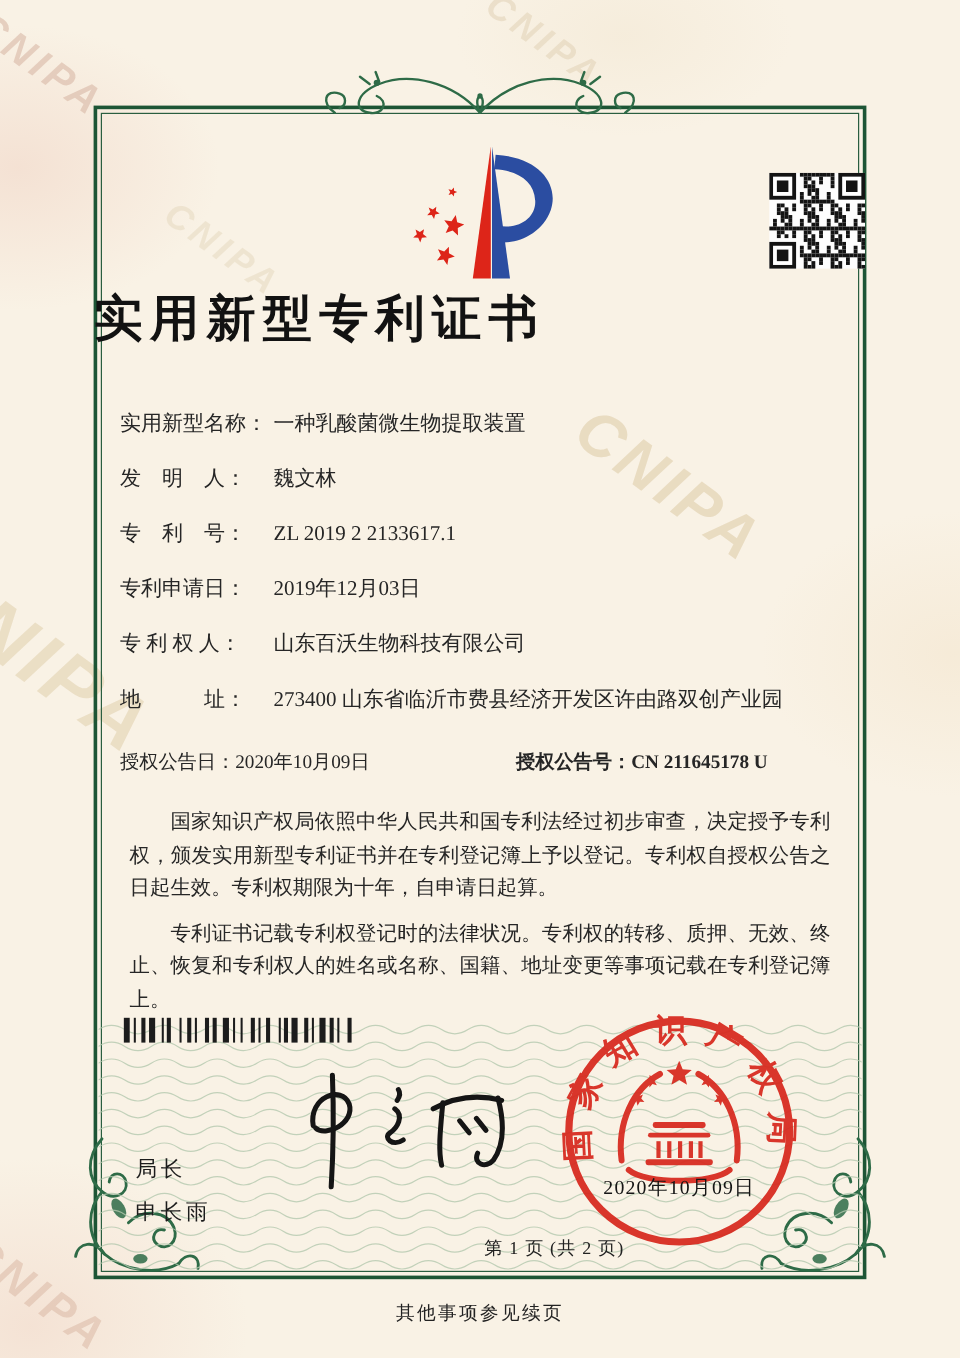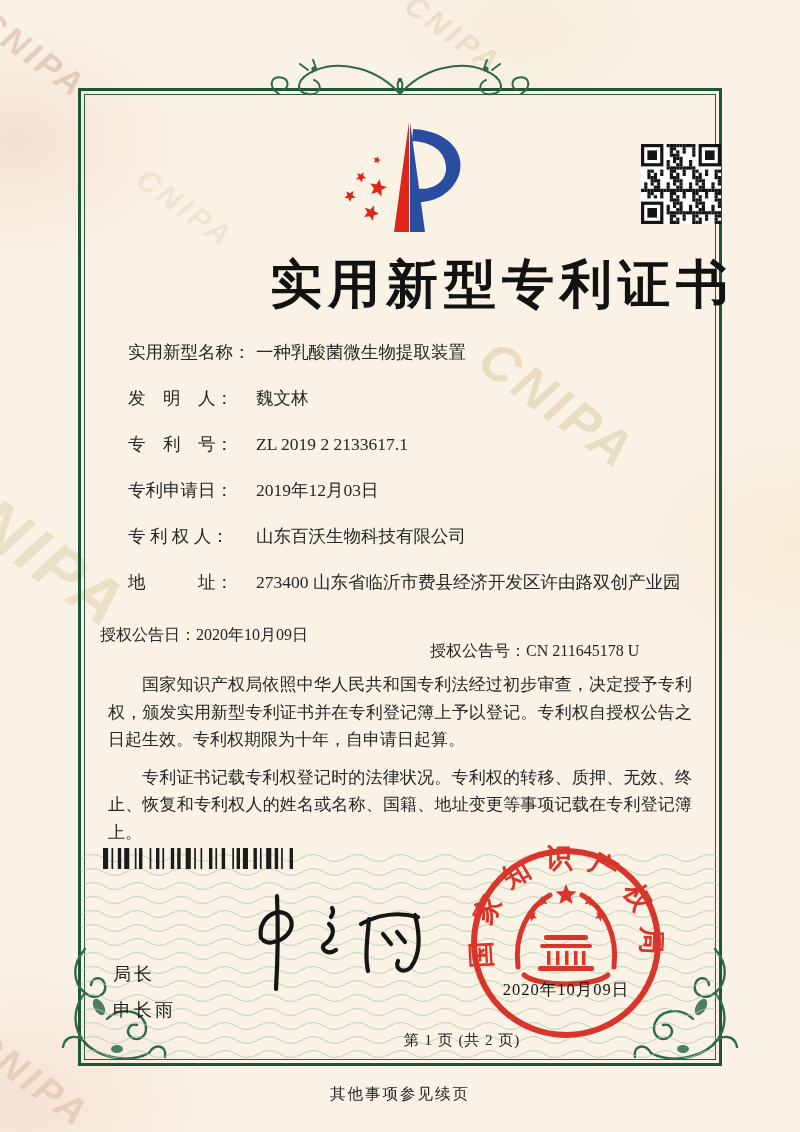--- a/index.html
+++ b/index.html
@@ -23,28 +23,28 @@
     position:absolute;left:78px;top:88px;width:644px;height:978px;
     border:3px solid #1d5535;box-sizing:border-box;
   }
   .frame::after{
     content:"";position:absolute;inset:3px;border:1px solid #2a5e40;
   }
   .cert-no{position:absolute;left:101px;top:140px;font-size:17px;letter-spacing:3px;color:#2a2a2a;}
   .logo{position:absolute;left:338px;top:120px;}
   .qr{position:absolute;left:641px;top:144px;}
   .title{
-    position:absolute;left:78px;top:238px;width:644px;text-align:right;
-    font-size:52px;font-weight:bold;letter-spacing:6px;color:#121212;margin:12px;
+    position:absolute;left:78px;top:238px;width:644px;text-align:left;
+    font-size:41px;font-weight:bold;letter-spacing:6px;color:#121212;margin:0;
   }
   .fields{position:absolute;left:100px;top:341px;width:560px;font-size:17.5px;}
-  .field-row{height:46px;line-height:22px;white-space:nowrap;margin-left:28px;}
+  .field-row{height:46px;line-height:22px;white-space:nowrap;}
   .f-label{display:inline-block;min-width:128px;}
   .grant-row{position:absolute;left:100px;top:625px;width:600px;font-size:16px;white-space:nowrap;}
-  .grant-right{position:absolute;left:330px;top:16px;}
+  .grant-right{position:absolute;left:330px;top:0;font-weight:bold;}
   .paras{position:absolute;left:98px;top:661px;width:604px;font-size:17px;line-height:27.5px;text-align:justify;}
   .paras p{margin:10px;text-indent:2em;}
   .waves{position:absolute;left:82px;top:852px;}
   .barcode{position:absolute;left:103px;top:848px;}
   .signer{position:absolute;left:113px;top:910px;font-size:18px;letter-spacing:3px;line-height:36px;color:#1c1c1c;margin-top:46px;}
   .signature{position:absolute;left:233px;top:886px;}
   .seal{position:absolute;left:468px;top:845px;opacity:.93;}
   .seal-date{position:absolute;left:470px;top:979px;width:192px;text-align:center;font-size:16.5px;color:#151515;letter-spacing:1px;}
   .page-indicator{position:absolute;left:78px;top:1031px;width:768px;text-align:center;font-size:15px;letter-spacing:1px;color:#222;}
   .cont-note{position:absolute;left:78px;top:1084px;width:644px;text-align:center;font-size:15.5px;letter-spacing:2px;color:#222;}

